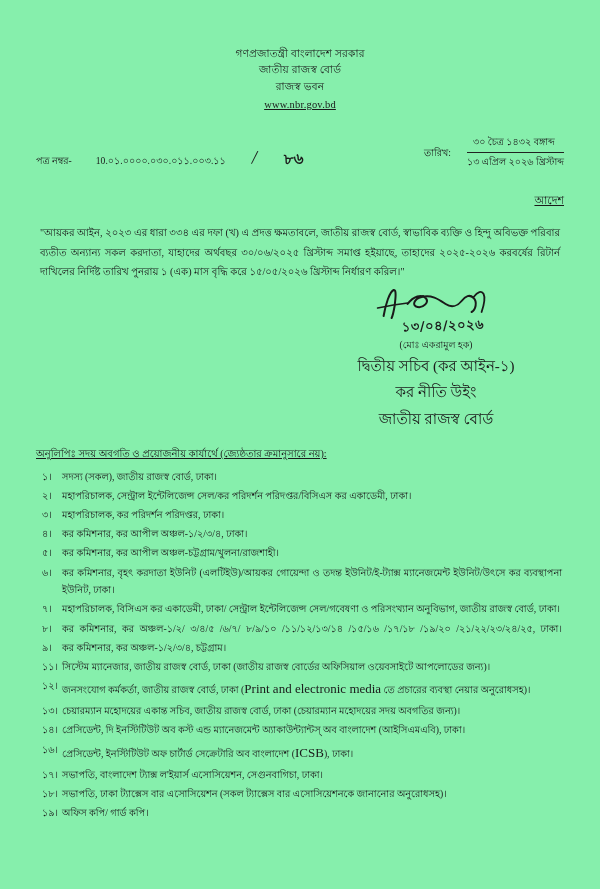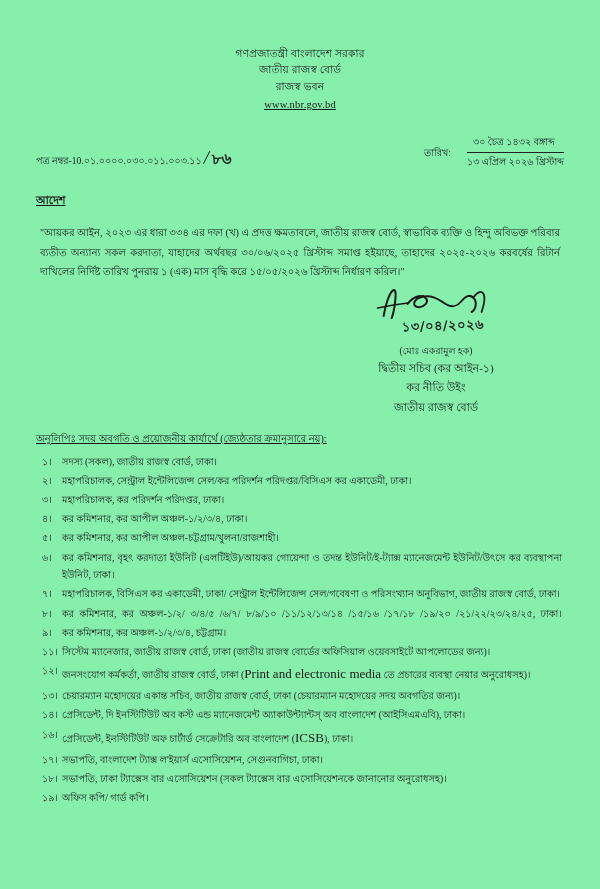--- a/index.html
+++ b/index.html
@@ -47,20 +47,21 @@
     justify-content: space-between;
     align-items: flex-start;
     margin-top: 22px;
     font-size: 9.6px;
   }
   .memo-no {
     white-space: nowrap;
     padding-top: 12px;
     display: flex;
     align-items: baseline;
+    gap: 24px;
   }
   .memo-hand {
     font-family: "DejaVu Sans", sans-serif;
     font-size: 15px;
     font-weight: 600;
     margin-left: 2px;
     transform: rotate(-3deg);
     display: inline-block;
   }
   .memo-slash {
@@ -88,23 +89,23 @@
     padding: 0 6px 2px;
     border-bottom: 1px solid #222;
   }
   .date-lines .d2 {
     font-size: 9.6px;
     padding-top: 2px;
   }
 
   
   .order-title {
-    text-align: left;
+    text-align: right;
     font-size: 11px;
-    font-weight: bold;
+    font-weight: normal;
     text-decoration: underline;
     margin-top: 20px;
   }
   .order-body {
     margin-top: 12px;
     font-size: 10.1px;
     line-height: 1.95;
     text-align: justify;
     text-justify: inter-word;
     padding: 0 4px;
@@ -136,24 +137,24 @@
     font-family: "DejaVu Sans", sans-serif;
     font-size: 13px;
     font-weight: 600;
     letter-spacing: .5px;
     transform: rotate(-2deg);
     margin-top: -6px;
     margin-left: 14px;
   }
   .sign-inner .nm {
     font-size: 9.4px;
-    margin-top: 7px;
+    margin-top: 1px;
   }
   .sign-inner .ln {
-    font-size: 11px;
+    font-size: 15px;
     line-height: 1.75;
   }
 
   
   .dist-head {
     margin-top: 14px;
     font-size: 10px;
     text-decoration: underline;
   }
   ol.dist {

